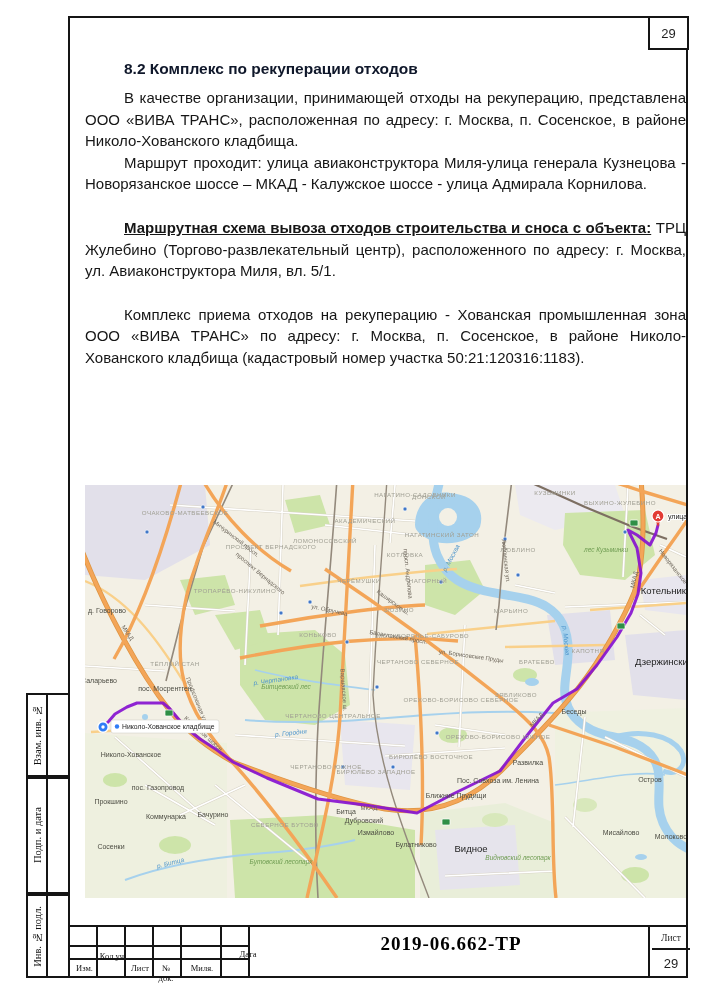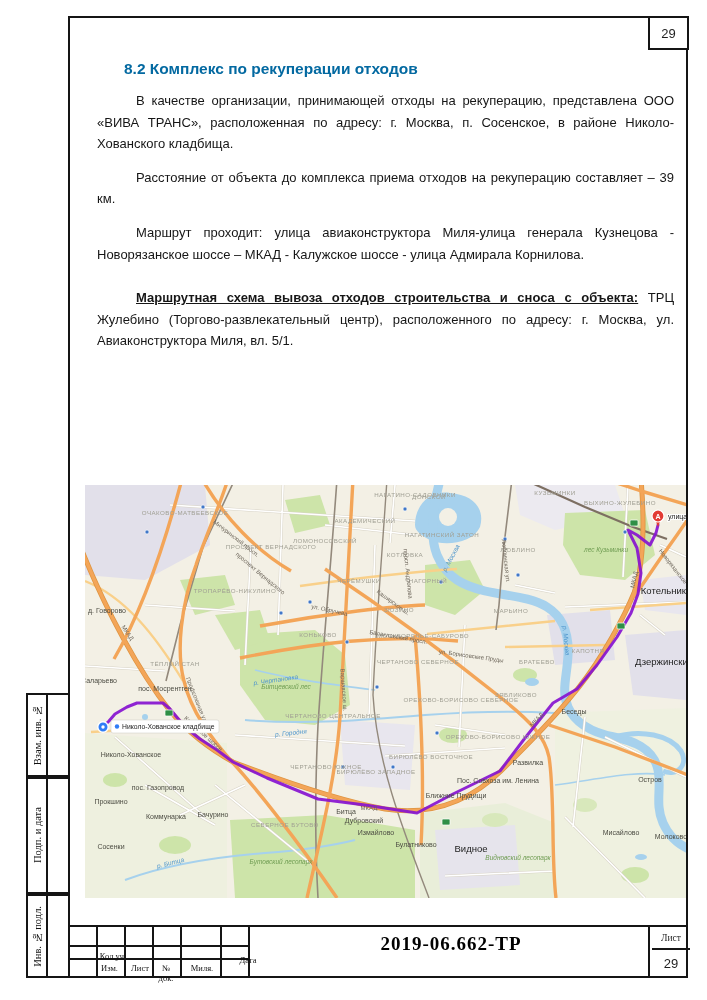--- a/index.html
+++ b/index.html
@@ -37,23 +37,23 @@
           letter-spacing:1px;color:#000;}
   .sheetbox-label{position:absolute;left:582px;top:0;width:38px;height:23px;
           border-bottom:2px solid #151515;box-sizing:border-box;
           display:flex;align-items:center;justify-content:center;
           font-family:"Liberation Serif",serif;font-size:9.5px;}
   .sheetbox-num{position:absolute;left:582px;top:23px;width:38px;height:26px;
           display:flex;align-items:center;justify-content:center;font-size:13px;}
 
   
   .textcol{position:absolute;left:85px;top:56px;width:601px;}
-  .textcol h2{font-size:15.5px;font-weight:bold;margin:4px 0 9px 39px;color:#0369a1;}
-  .textcol p{font-size:13px;line-height:21.6px;text-align:justify;
-             text-indent:39px;margin:12px;color:#161616;}
+  .textcol h2{font-size:15.5px;font-weight:bold;margin:4px 0 9px 39px;color:#0f172a;}
+  .textcol p{font-size:15px;line-height:21.6px;text-align:justify;
+             text-indent:39px;margin:0;color:#161616;}
   .textcol p.gap{margin-top:22px;}
   .u{text-decoration:underline;font-weight:bold;}
 
   
   .mapwrap{position:absolute;left:85px;top:485px;width:601px;height:413px;}
   svg{display:block;}
   .ml{font-family:"Liberation Sans",sans-serif;}
   .d{font-size:6.2px;letter-spacing:.45px;fill:#a09f93;text-anchor:middle;}
   .s{font-size:7px;fill:#4c4c43;text-anchor:middle;}
   .b{font-size:9.5px;fill:#1d1d1d;text-anchor:middle;}
@@ -86,23 +86,23 @@
 <div class="stamp" style="top:894px;height:84px;">
   <div class="lbl">
       <span>Инв. № подл.</span>
     </div>
   <div class="empty"></div>
 </div>
 
 <div class="textcol">
   <h2>8.2 Комплекс по рекуперации отходов</h2>
   <p>В качестве организации, принимающей отходы на рекуперацию, представлена ООО «ВИВА ТРАНС», расположенная по адресу: г. Москва, п. Сосенское, в районе Николо-Хованского кладбища.</p>
-  <p>Расстояние от объекта до комплекса приема отходов на рекуперацию составляет – 39 км.</p>
   <p>Маршрут проходит: улица авиаконструктора Миля-улица генерала Кузнецова - Новорязанское шоссе – МКАД - Калужское шоссе - улица Адмирала Корнилова.</p>
   <p class="gap"><span class="u">Маршрутная схема вывоза отходов строительства и сноса с объекта:</span><span> ТРЦ Жулебино (Торгово-развлекательный центр), расположенного по адресу: г. Москва, ул. Авиаконструктора Миля, вл. 5/1.</span></p>
+  <p class="gap">Комплекс приема отходов на рекуперацию - Хованская промышленная зона ООО «ВИВА ТРАНС» по адресу: г. Москва, п. Сосенское, в районе Николо-Хованского кладбища (кадастровый номер участка 50:21:120316:1183).</p>
 </div>
 
 <div class="mapwrap">
 <svg width="601" height="413" viewBox="0 0 601 413">
 
   <rect x="0" y="0" width="601" height="413" fill="#f3f0e5"></rect>
 
   <g>
     <path d="M470,228 L601,223 L601,413 L470,413 Z" fill="#eff1e0"></path>
     <path d="M0,248 L142,258 L142,413 L0,413 Z" fill="#eef0df"></path>
@@ -302,25 +302,25 @@
   <div class="tb-cell" style="left:0;top:0;width:28px;height:49px;"></div>
   <div class="tb-cell" style="left:28px;top:0;width:28px;height:49px;"></div>
   <div class="tb-cell" style="left:56px;top:0;width:28px;height:49px;"></div>
   <div class="tb-cell" style="left:84px;top:0;width:28px;height:49px;"></div>
   <div class="tb-cell" style="left:112px;top:0;width:40px;height:49px;"></div>
   <div class="tb-cell" style="left:152px;top:0;width:28px;height:49px;"></div>
 
   <div class="tb-hline" style="left:0;top:18px;width:180px;"></div>
   <div class="tb-hline" style="left:0;top:31px;width:180px;"></div>
 
-  <div class="tb-label" style="left:8px;top:36px;width:27px;padding-left:18px;">Изм.</div>
+  <div class="tb-label" style="left:1px;top:36px;width:27px;">Изм.</div>
   <div class="tb-label" style="left:28px;top:24px;width:28px;">Кол.уч</div>
   <div class="tb-label" style="left:56px;top:36px;width:28px;">Лист</div>
   <div class="tb-label" style="left:84px;top:36px;width:24px;">№ док.</div>
   <div class="tb-label" style="left:112px;top:36px;width:40px;">Миля.</div>
-  <div class="tb-label" style="left:152px;top:28px;width:52px;">Дата</div>
+  <div class="tb-label" style="left:152px;top:22px;width:52px;">Дата</div>
 
   <div class="docnum">2019-06.662-ТР</div>
   <div class="tb-cell" style="left:578px;top:0;width:4px;height:49px;border-right:none;border-left:2px solid #151515;"></div>
 
   <div class="sheetbox-label">Лист</div>
   <div class="sheetbox-num">29</div>
 </div>
 
 </body></html>

